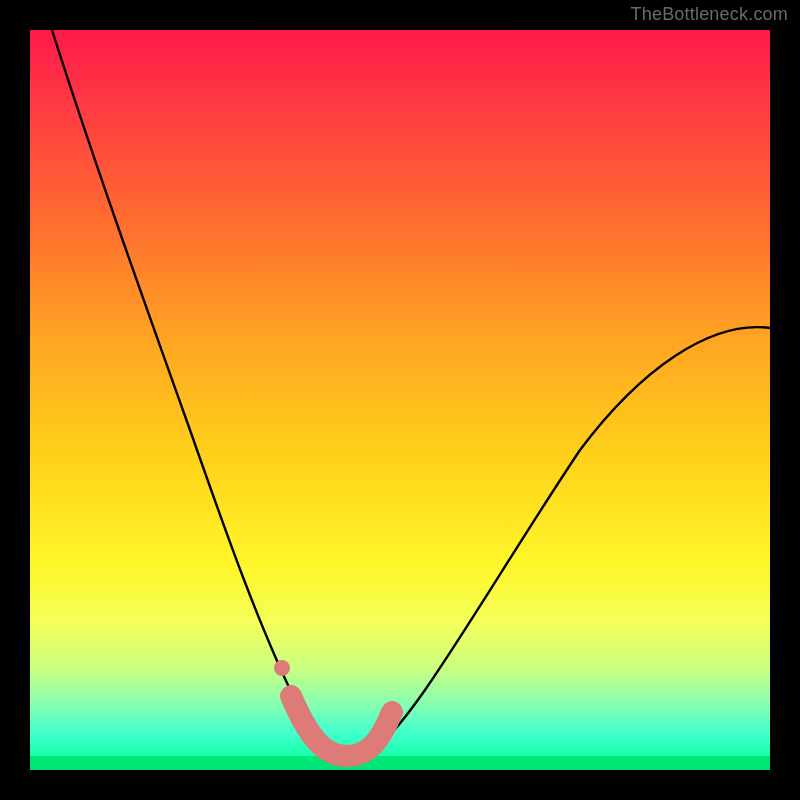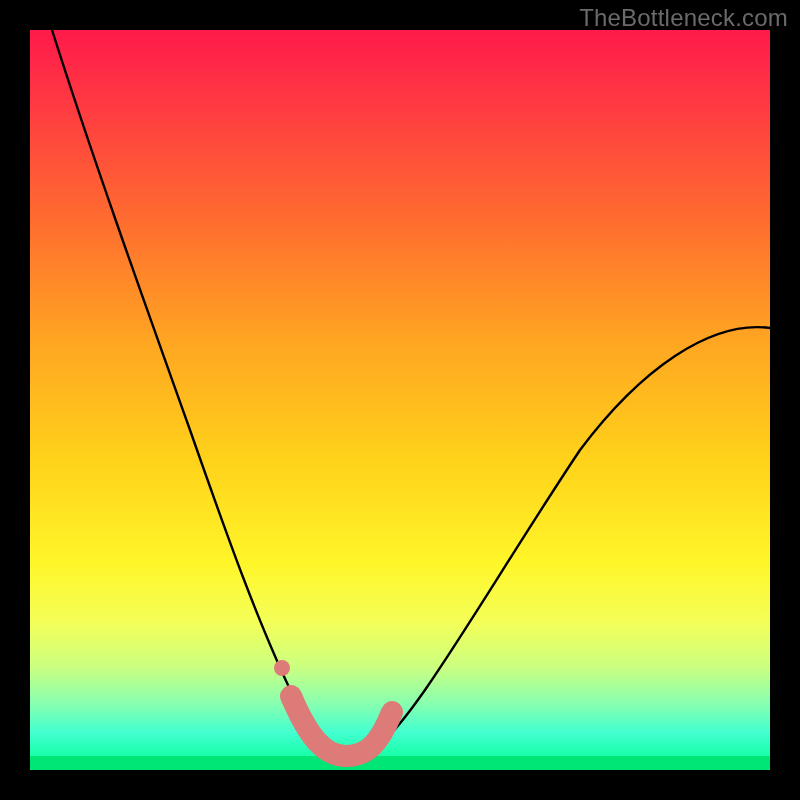--- a/index.html
+++ b/index.html
@@ -49,21 +49,21 @@
     position: absolute;
     inset: 0;
     width: 100%;
     height: 100%;
   }
   .watermark {
     position: absolute;
     top: 4px;
     right: 12px;
     color: #6a6a6a;
-    font-size: 24px;
+    font-size: 18px;
     font-weight: 500;
     letter-spacing: 0.2px;
   }
 </style>
 </head>
 <body>
 
 <div class="frame">
   <div class="gradient"></div>
   <div class="green-band"></div>

